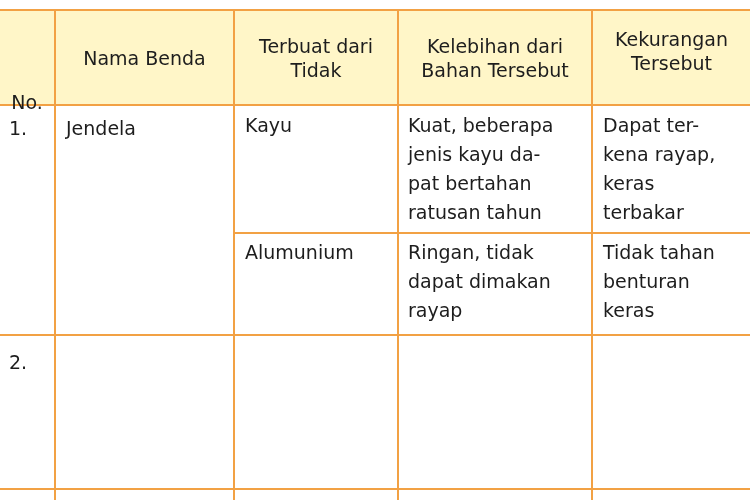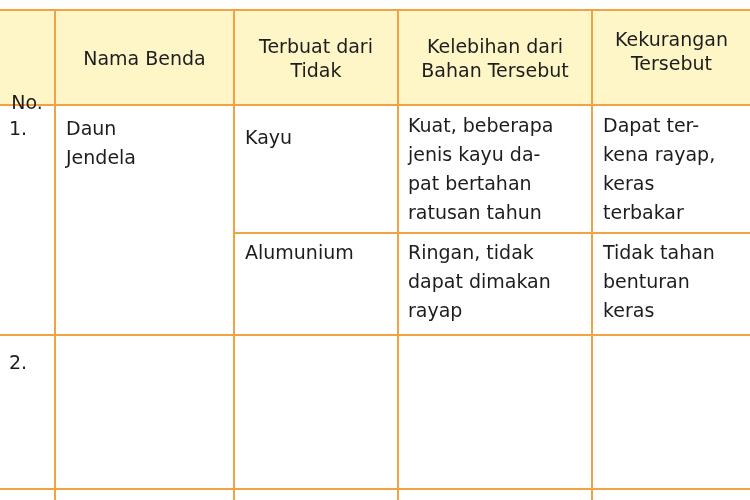--- a/index.html
+++ b/index.html
@@ -56,25 +56,24 @@
     <div>
       <span class="ln">Kekurangan</span>
       <span class="ln">Tersebut</span>
     </div>
   </div>
 
   <div class="cell" style="left:9px;top:114px;">
     <span>1.</span>
   </div>
   <div class="cell" style="left:66px;top:114px;">
-    <span class="ln">Daun</span>
     <span class="ln">Jendela</span>
   </div>
 
-  <div class="cell" style="left:245px;top:123px;">
+  <div class="cell" style="left:245px;top:111px;">
     <span>Kayu</span>
   </div>
   <div class="cell" style="left:408px;top:111px;">
     <span class="ln">Kuat, beberapa</span>
     <span class="ln">jenis kayu da-</span>
     <span class="ln">pat bertahan</span>
     <span class="ln">ratusan tahun</span>
   </div>
   <div class="cell" style="left:603px;top:111px;">
     <span class="ln">Dapat ter-</span>

